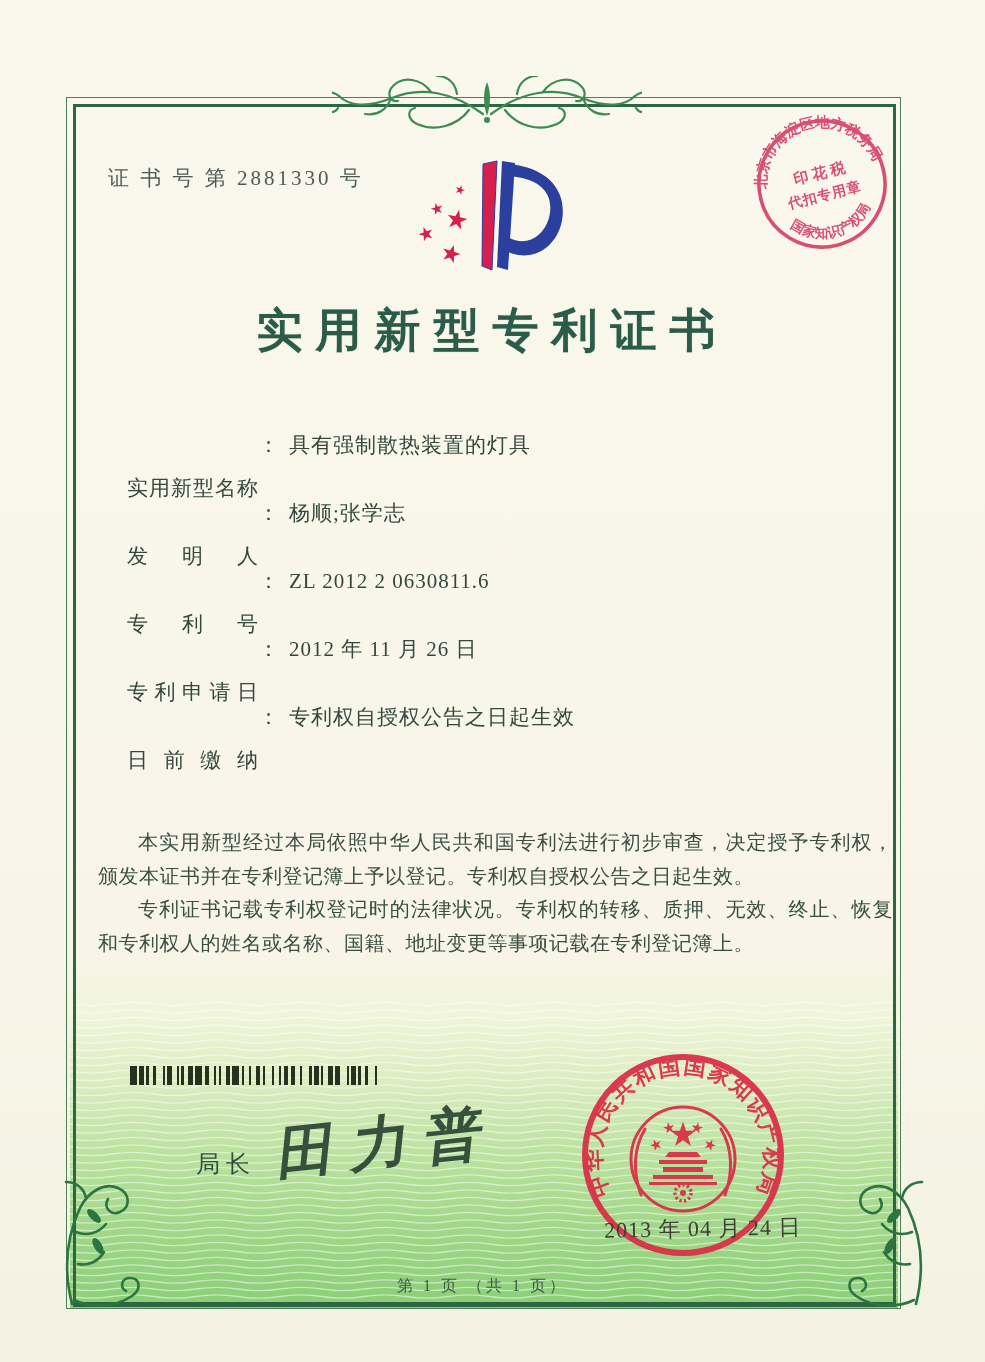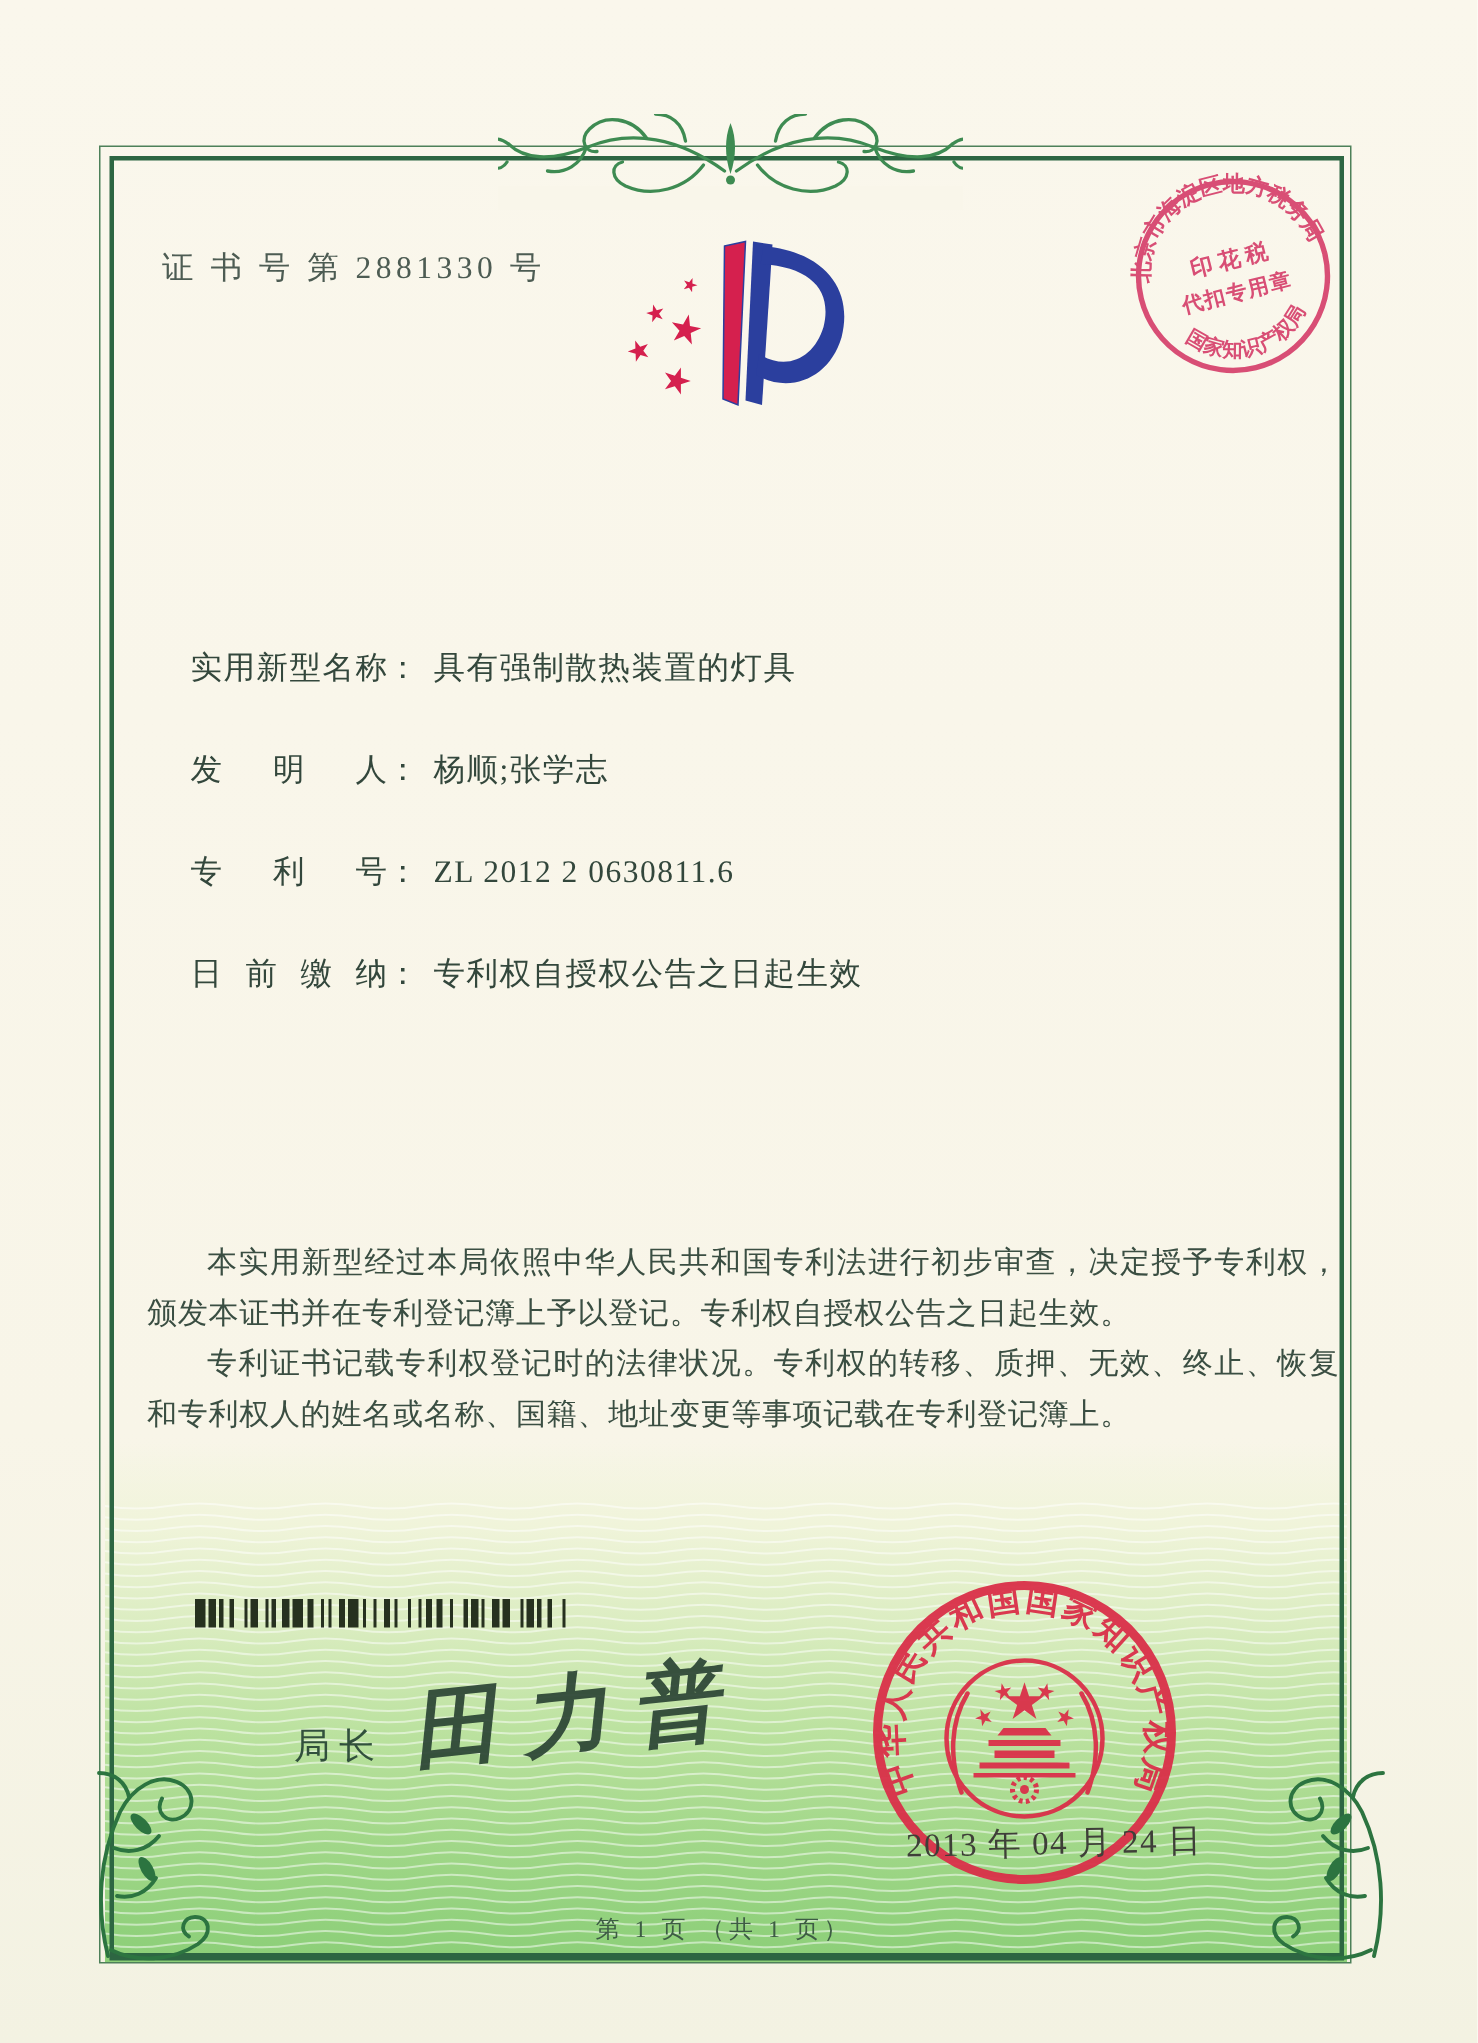--- a/index.html
+++ b/index.html
@@ -26,21 +26,21 @@
   .cert-no{position:absolute;left:108px;top:164px;z-index:4;font-size:21px;color:#4d5c53;
       letter-spacing:3px;}
   .logo{position:absolute;left:403px;top:148px;z-index:4;}
   .title{position:absolute;left:0;top:300px;width:985px;text-align:center;z-index:4;
       font-size:46px;color:#2b5b49;letter-spacing:13px;font-weight:700;
       text-shadow:0 0 1px rgba(43,91,73,.35);}
 
   .fields{position:absolute;left:127px;top:431px;right:90px;z-index:4;}
   .field-row{height:27px;margin-bottom:41px;font-size:21px;color:#33473c;white-space:nowrap;}
   .flabel{display:inline-block;width:131px;text-align:justify;text-align-last:justify;
-      vertical-align:top;}
+      vertical-align:top;margin-top:43px;}
   .colon{margin-right:10px;}
   .fvalue{letter-spacing:1px;}
 
   .paras{position:absolute;left:98px;top:826px;width:795px;z-index:4;}
   .paras p{margin:0;font-size:20px;line-height:33.5px;color:#3a4e42;text-indent:2em;
       text-align:justify;letter-spacing:.5px;}
 
   .barcode{position:absolute;left:130px;top:1066px;width:252px;height:19px;z-index:4;
       display:flex;align-items:stretch;}
   .barcode .bar{background:#26311f;height:100%;}
@@ -171,30 +171,34 @@
       <use href="#star" transform="translate(23,86) scale(.75) rotate(-20)"></use>
       <use href="#star" transform="translate(48,106) scale(.95) rotate(18)"></use>
       <path d="M80,16 L94,13 L89,122 L79,118 Z" stroke="#2b3f9e" stroke-width="1"></path>
     </g>
     <g fill="#2b3f9e">
       <path d="M99,13 L112,15 L105,122 L94,119 Z"></path>
       <path d="M106,16 C148,20 166,46 158,77 C150,104 124,115 101,102 L103,88 C122,100 140,90 146,70 C152,46 138,30 104,28 Z"></path>
     </g>
   </svg>
 
+  <div class="title">实用新型专利证书</div>
 
   <div class="fields">
     <div class="field-row">
       <span class="flabel">实用新型名称</span><span class="colon">：</span><span class="fvalue">具有强制散热装置的灯具</span>
     </div>
     <div class="field-row">
       <span class="flabel">发明人</span><span class="colon">：</span><span class="fvalue">杨顺;张学志</span>
     </div>
     <div class="field-row">
       <span class="flabel">专利号</span><span class="colon">：</span><span class="fvalue">ZL 2012 2 0630811.6</span>
+    </div>
+    <div class="field-row">
+      <span class="flabel">专利申请日</span><span class="colon">：</span><span class="fvalue">2012 年 11 月 26 日</span>
     </div>
     <div class="field-row">
       <span class="flabel">日前缴纳</span><span class="colon">：</span><span class="fvalue">专利权自授权公告之日起生效</span>
     </div>
   </div>
 
   <div class="paras">
     <p>本实用新型经过本局依照中华人民共和国专利法进行初步审查，决定授予专利权，颁发本证书并在专利登记簿上予以登记。专利权自授权公告之日起生效。</p>
     <p>专利证书记载专利权登记时的法律状况。专利权的转移、质押、无效、终止、恢复和专利权人的姓名或名称、国籍、地址变更等事项记载在专利登记簿上。</p>
   </div>

